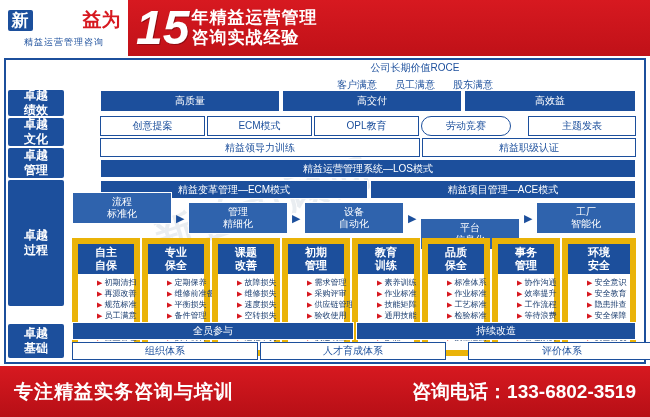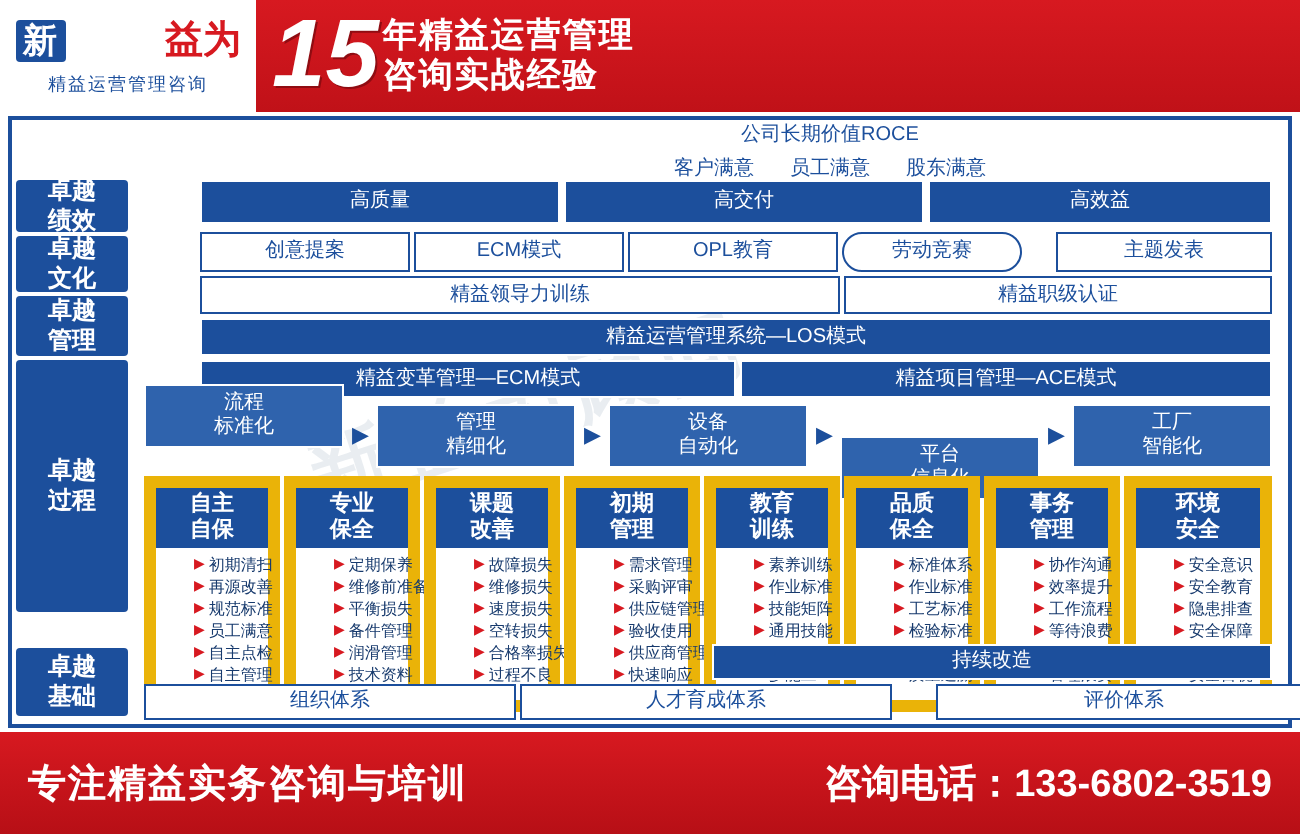--- a/index.html
+++ b/index.html
@@ -432,20 +432,21 @@
             <span class="dot">▶</span>
             <span>安全工位</span>
           </div>
         <div class="li">
             <span class="dot">▶</span>
             <span>安全目视</span>
           </div>
       </div>
     </div>
 
+    <div class="cell" style="left:72px;top:266px;width:282px;height:18px;">全员参与</div>
     <div class="cell" style="left:356px;top:266px;width:280px;height:18px;">持续改造</div>
 
     <div class="cell outline" style="left:72px;top:286px;width:186px;height:18px;">组织体系</div>
     <div class="cell outline" style="left:260px;top:286px;width:186px;height:18px;">人才育成体系</div>
     <div class="cell outline" style="left:448px;top:286px;width:188px;height:18px;margin-left:20px;">评价体系</div>
   </div>
 
   <div class="footer">
     <div class="f-left">专注精益实务咨询与培训</div>
     <div class="f-right">咨询电话：133-6802-3519</div>

